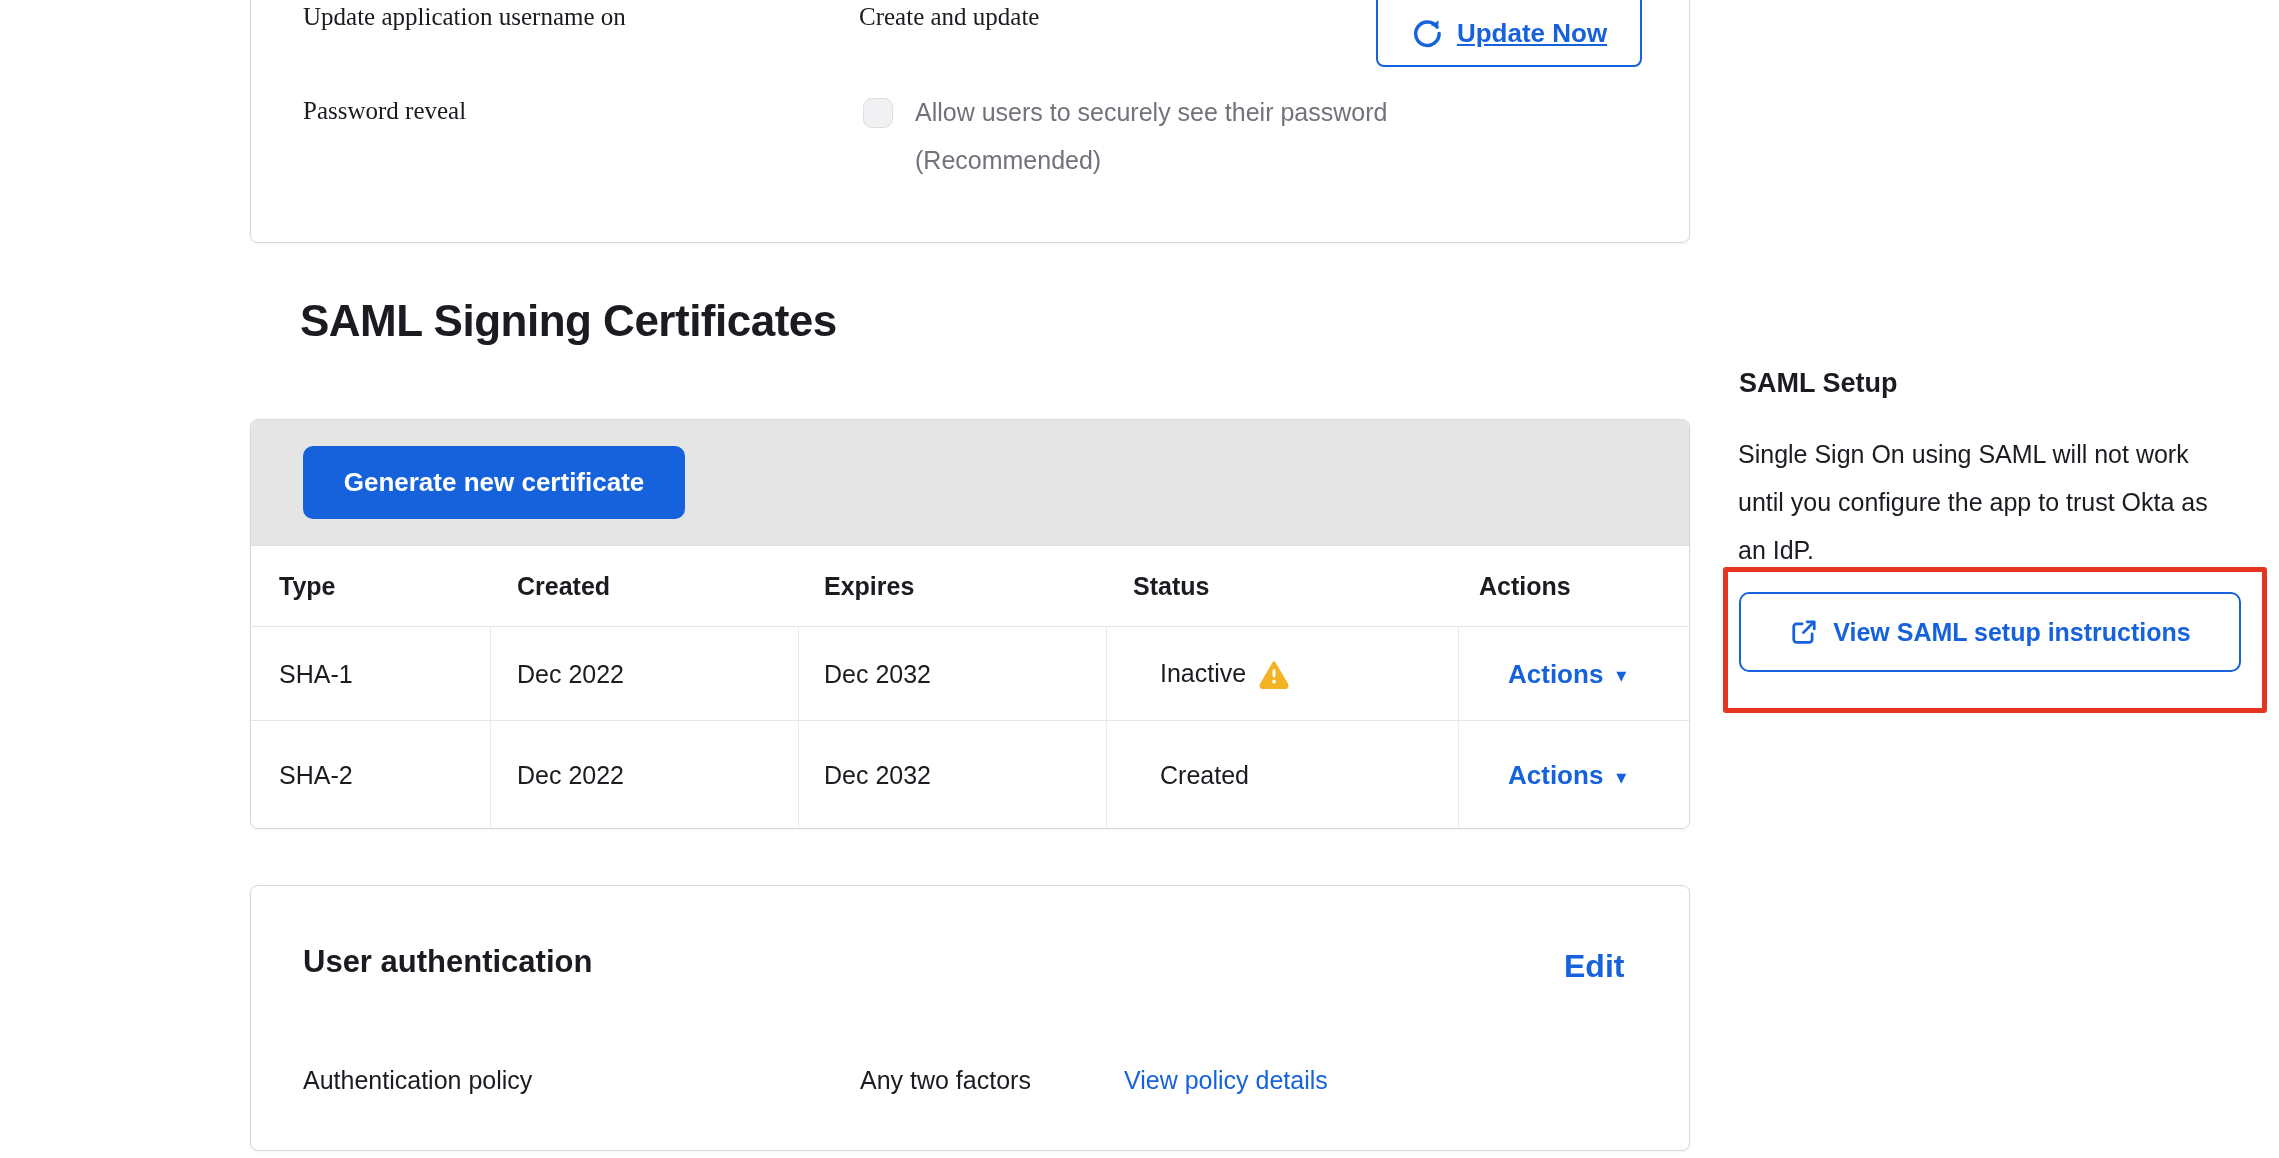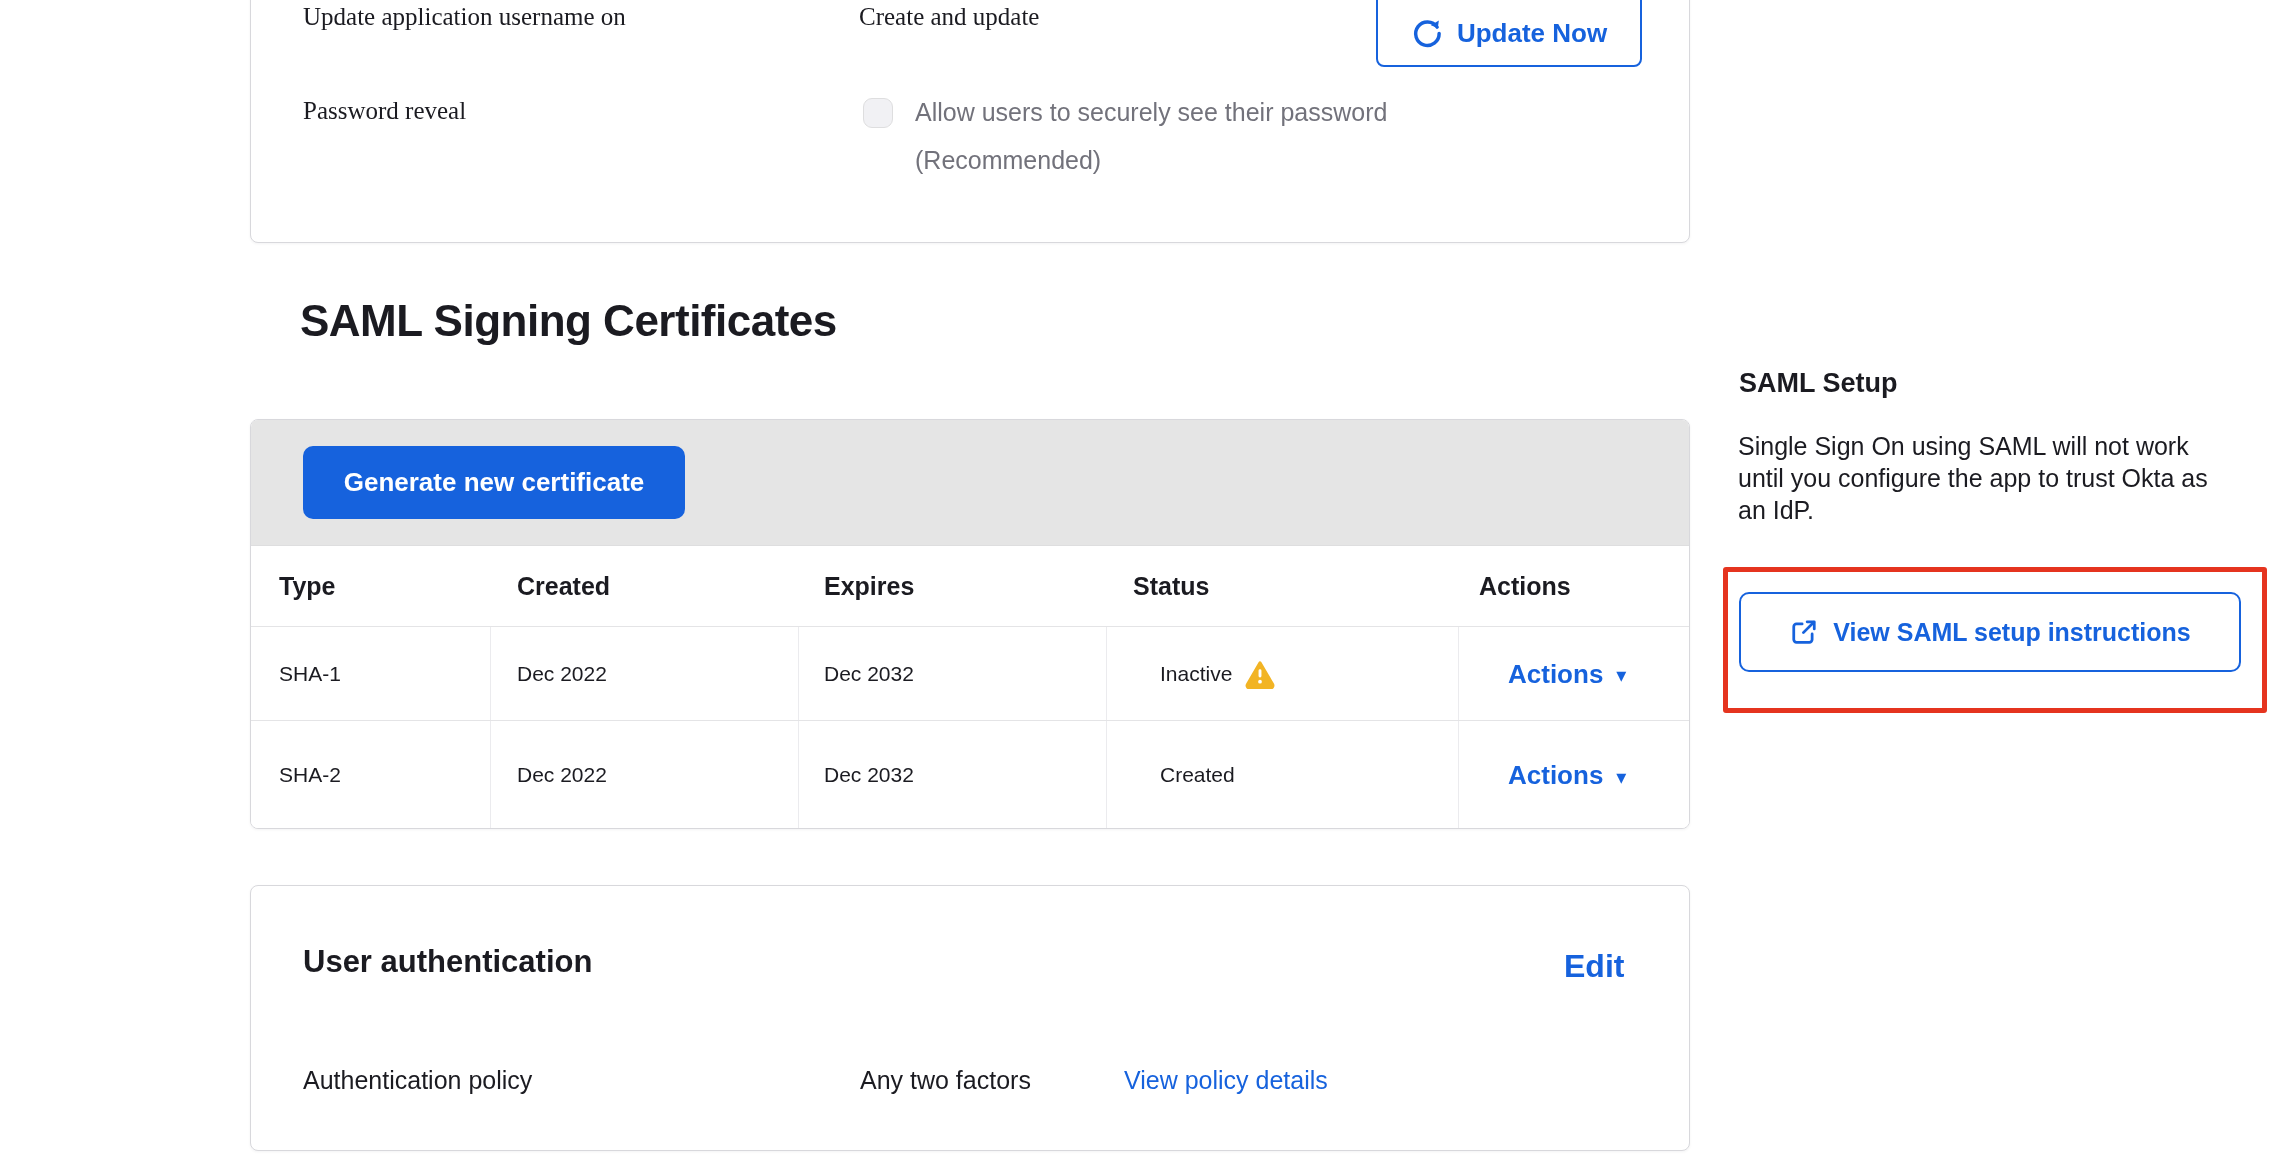--- a/index.html
+++ b/index.html
@@ -18,21 +18,21 @@
   .lbl-username{left:52px;top:32px;}
   .val-username{left:608px;top:32px;}
   .lbl-password{left:52px;top:126px;}
   .btn-outline{
     position:absolute;background:#fff;border:2px solid #1662dd;border-radius:8px;
     color:#1662dd;font-weight:bold;cursor:pointer;
     display:flex;flex-direction:column;font-family:inherit;
   }
   .update-now{left:1125px;top:0;width:266px;height:96px;}
   .btn-content{display:flex;align-items:center;gap:14px;margin:auto auto 15px auto;}
-  .update-now .btn-txt{font-size:26px;font-weight:bold;color:#1662dd;white-space:nowrap;}
+  .update-now .btn-txt{font-size:26px;font-weight:bold;color:#1662dd;white-space:nowrap;text-decoration:underline;}
   .checkbox{
     position:absolute;left:612px;top:127px;width:30px;height:30px;border-radius:9px;
     background:#f1f1f4;border:1.5px solid #dededf;cursor:pointer;
   }
   .cb-text{position:absolute;font-size:25px;color:#72727b;white-space:nowrap;}
   .cb-line1{left:664px;top:127px;}
   .cb-line2{left:664px;top:175px;}
   
   .page-h1{
     position:absolute;left:300px;top:296px;margin:0;font-size:44px;font-weight:bold;
@@ -47,39 +47,39 @@
   .btn-primary{
     position:absolute;left:52px;top:26px;width:382px;height:73px;background:#1662dd;
     border:none;border-radius:10px;color:#ffffff;font-size:26px;font-weight:bold;
     font-family:inherit;cursor:pointer;
   }
   .thead{position:absolute;left:0;top:126px;width:100%;height:80px;}
   .th{position:absolute;top:50%;transform:translateY(-50%);font-size:25px;font-weight:bold;white-space:nowrap;}
   .trow{position:absolute;left:0;width:100%;background:#fff;}
   .trow-1{top:206px;height:94px;border-top:1px solid #e4e4e6;}
   .trow-2{top:300px;height:109px;border-top:1px solid #e4e4e6;}
-  .td{position:absolute;top:50%;transform:translateY(-50%);font-size:21px;white-space:nowrap;}
+  .td{position:absolute;top:50%;transform:translateY(-50%);font-size:25px;white-space:nowrap;}
   .col-type{left:28px;}
   .col-created{left:266px;}
   .col-expires{left:573px;}
   .col-status{left:882px;}
   .col-actions{left:1228px;}
   .vline{position:absolute;top:0;bottom:0;width:1px;background:#ebebee;}
   .vl-1{left:239px;} .vl-2{left:547px;} .vl-3{left:855px;} .vl-4{left:1207px;}
   .status-cell{display:flex;align-items:center;gap:13px;margin-left:27px;}
   .actions-link{
     left:1257px;color:#1662dd;font-weight:bold;font-size:26px;cursor:pointer;
     display:flex;align-items:center;gap:13px;text-decoration:none;
   }
   .caret{font-size:20px;color:#1662dd;line-height:1;transform:translateY(1px);}
   
   .saml-title{position:absolute;left:1739px;top:368px;margin:0;font-size:27px;font-weight:bold;white-space:nowrap;}
   .saml-desc{
     position:absolute;left:1738px;top:430px;width:484px;margin:0;
-    font-size:25px;line-height:32px;color:#1b1b21;
+    font-size:25px;line-height:48px;color:#1b1b21;
   }
   .red-box{
     position:absolute;left:1723px;top:567px;width:544px;height:146px;
     border:5px solid #e5341f;border-radius:3px;background:transparent;
   }
   .view-saml-btn{left:1739px;top:592px;width:502px;height:80px;border-radius:10px;}
   .view-saml-btn .btn-content{margin:auto;}
   .view-saml-btn .btn-txt{font-size:25px;font-weight:bold;color:#1662dd;white-space:nowrap;}
   
   .auth-card{left:250px;top:885px;width:1440px;height:266px;padding-left:20px;}

